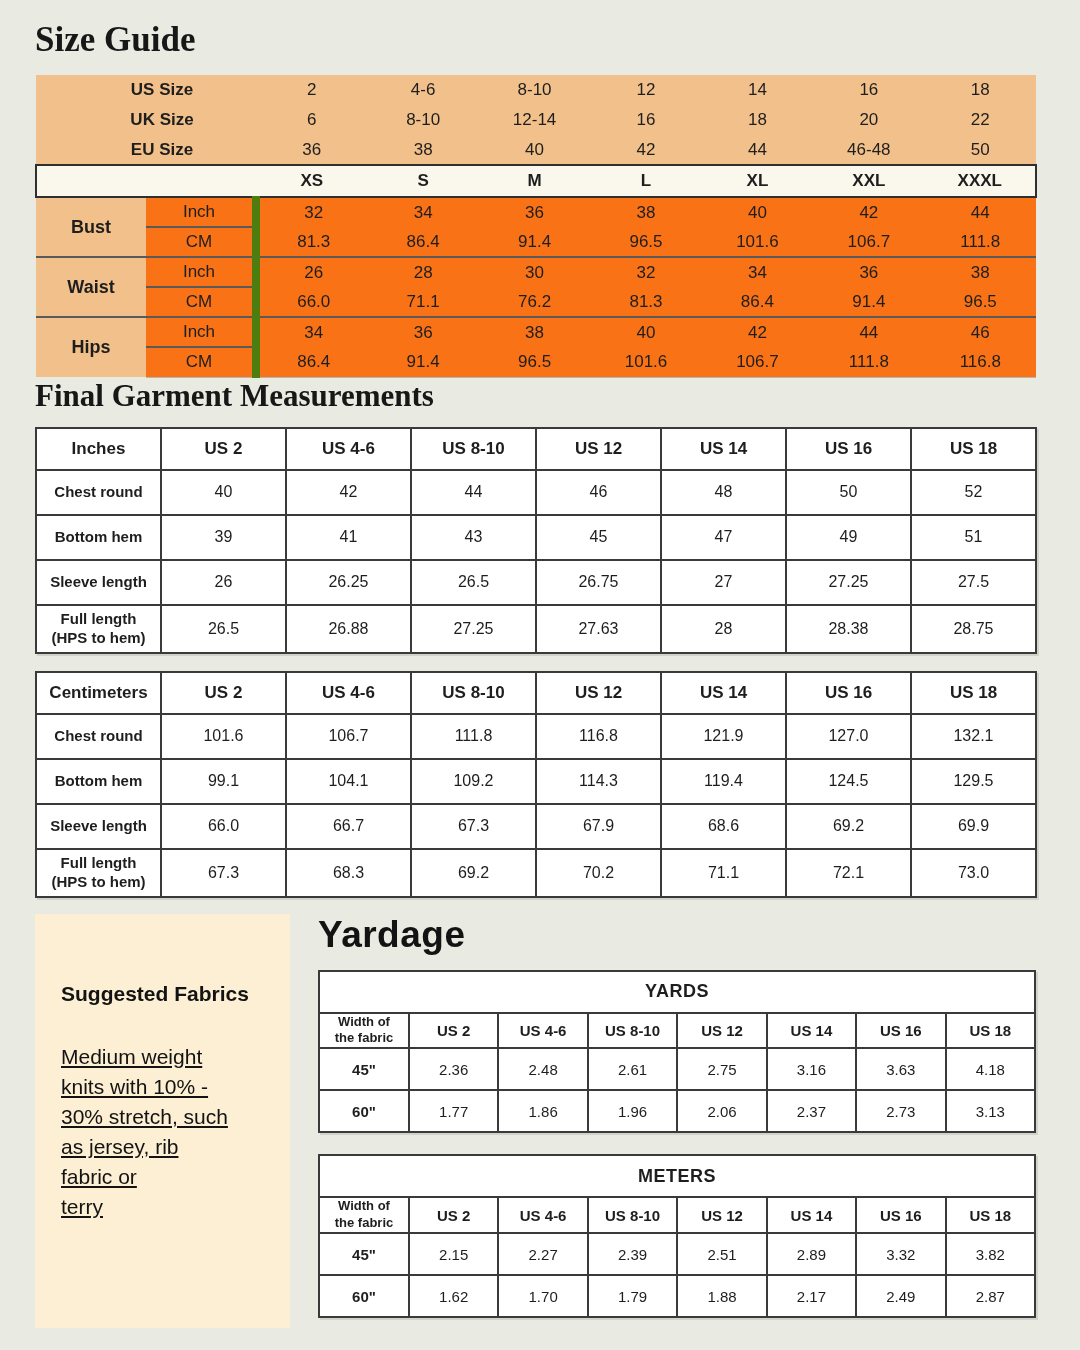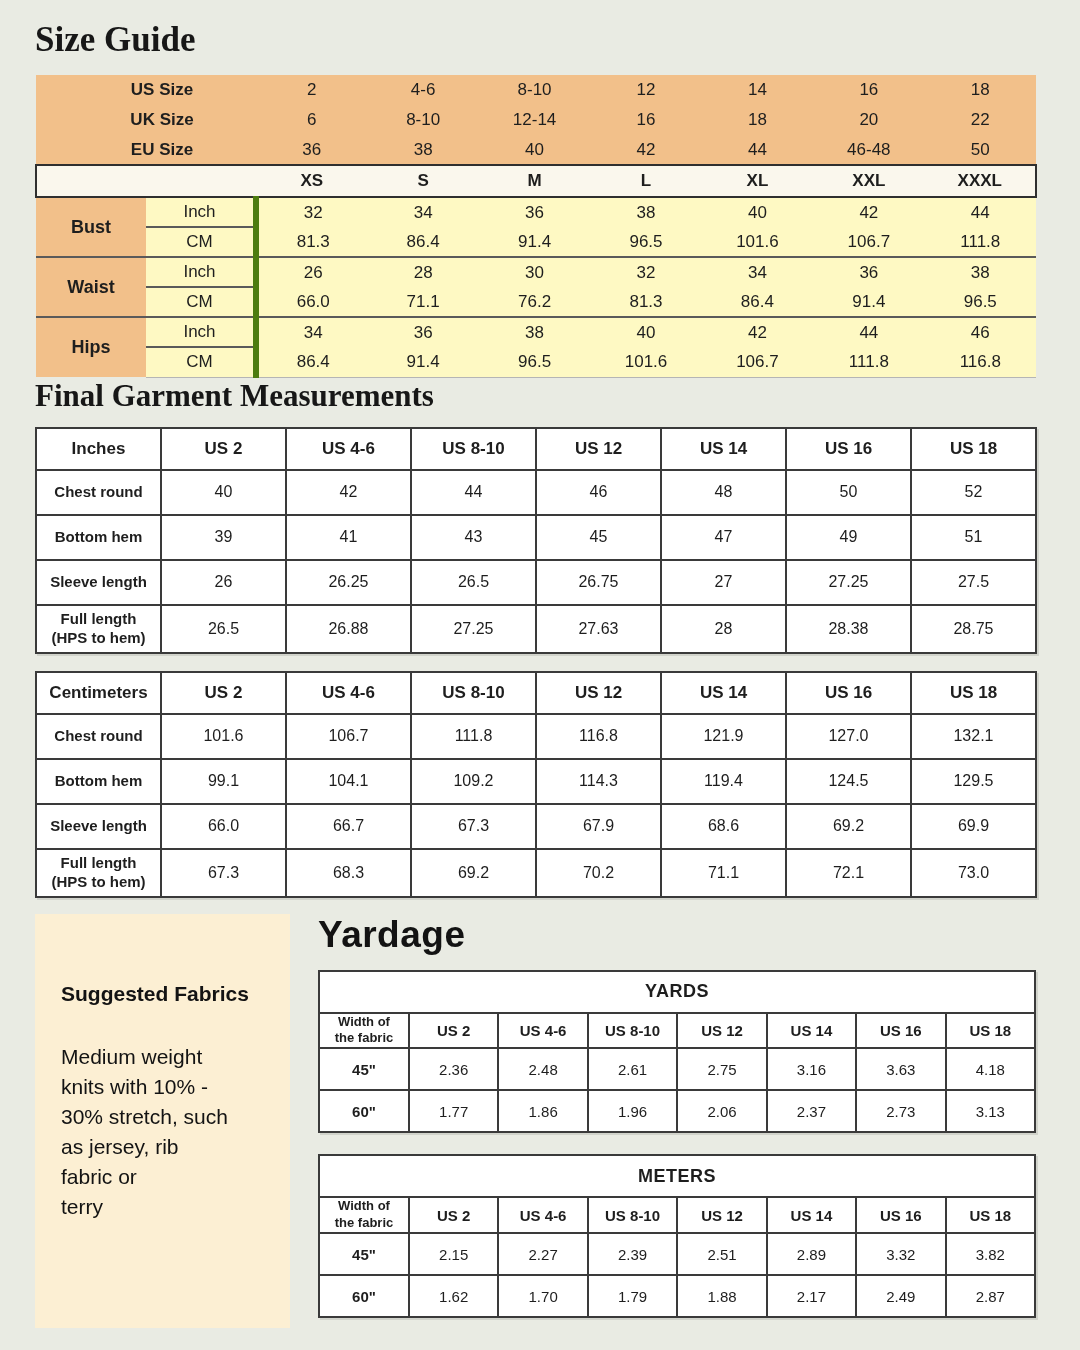--- a/index.html
+++ b/index.html
@@ -36,23 +36,23 @@
   .conv td.hdr { font-weight:bold;padding-left:32px; }
   .conv tr.sizes td {
     background:#FAF7ED; font-weight:bold; height:32px;
     border-top:2px solid #2F2F2F; border-bottom:2px solid #2F2F2F;
   }
   .conv tr.sizes td:first-child { border-left:2px solid #2F2F2F; }
   .conv tr.sizes td:last-child  { border-right:2px solid #2F2F2F; }
   .conv tr.btop td { border-top:2px solid #5A5A5A; }
   .conv tr.blast td { border-bottom:1px solid #B5B5B5; }
   .conv td.mname { background:#F2C08A; font-weight:bold; font-size:18px; }
-  .conv td.unit  { background:#fef9c3; border-right:6px solid #4d7c0f; font-size:17px; }
+  .conv td.unit  { background:#f97316; border-right:8px solid #4d7c0f; font-size:17px; }
   .conv td.unit-top { border-bottom:2px solid #5A5A5A; }
-  .conv td.val { background:#fef9c3;text-align:center; }
+  .conv td.val { background:#f97316;text-align:center; }
 
   
   table.grid {
     border-collapse:collapse; table-layout:fixed;
     background:#FFFFFF;
     box-shadow:2px 2px 0 rgba(0,0,0,0.10);
     padding-left:28px;
   }
   .grid th, .grid td {
     border:2px solid #3A3A3A;
@@ -66,21 +66,21 @@
 
   
   .bottom { display:flex; margin-top:16px; }
   .fabrics {
     width:255px; height:414px;
     background:#FCEFD3;
     padding:68px 28px 0 26px;
     flex:none;
   }
   .fabrics h3 { font-size:21px; font-weight:bold; margin-bottom:36px; color:#131313; }
-  .fabrics p  { font-size:21px; line-height:1.43; white-space:pre-line; color:#131313; }
+  .fabrics p  { font-size:21px; line-height:1.43; white-space:pre-line; color:#131313;text-decoration:underline; }
 
   .ycol { margin-left:28px; }
   h2.yardage { font-size:37px; font-weight:bold; color:#131313; letter-spacing:0.5px; }
 
   table.yard { width:718px; margin-top:14px; }
   .yard th.big { font-size:18px; height:42px; font-weight:bold; letter-spacing:0.5px; }
   .yard th.wf  { font-size:13px; font-weight:bold; white-space:pre-line; line-height:1.3; height:32px; }
   .yard th.col { font-size:15px; font-weight:bold; }
   .yard td { font-size:15px; height:42px; }
   .yard td.rowl { font-weight:bold; }

